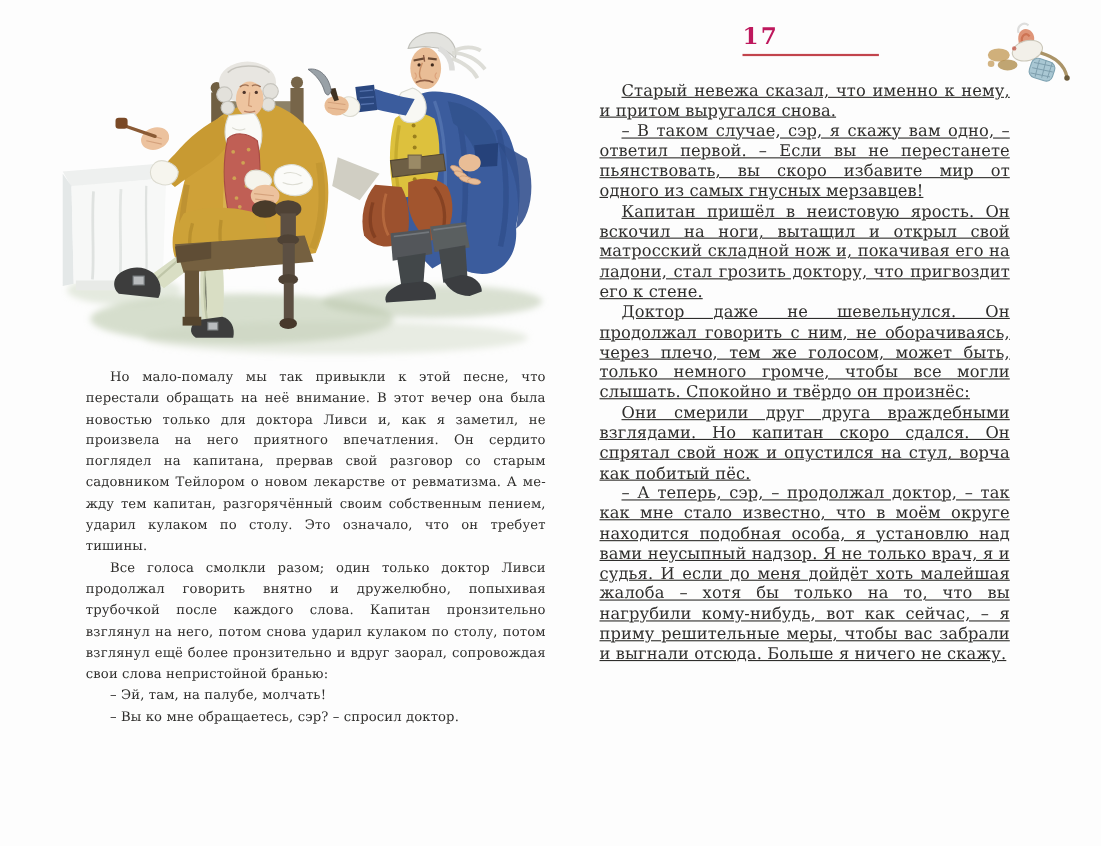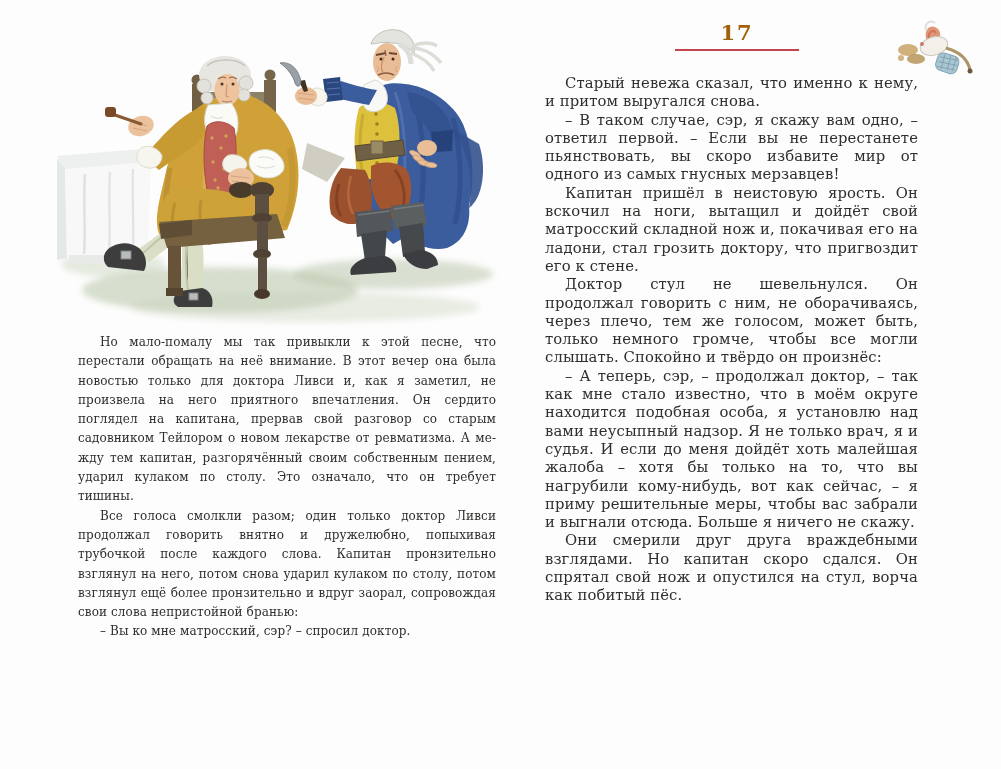--- a/index.html
+++ b/index.html
@@ -15,31 +15,31 @@
   .left-text{
     position:absolute;left:78px;top:333px;width:418px;
     font-size:12px;line-height:19.3px;color:#2f2e2c;
     text-align:justify;hyphens:manual;letter-spacing:.1px;
   }
   .left-text p{margin:0;text-indent:22px;}
 
   
   .page-number-block{
     position:absolute;left:675px;top:22px;width:124px;
-    text-align:center;color:#a16207;
+    color:#be185d;
     border-bottom:2px solid #c2444c;padding-bottom:6px;
   }
   .page-number-block .num{
     font-size:21px;font-weight:bold;letter-spacing:2px;line-height:1;
   }
   .vignette{position:absolute;left:888px;top:14px;width:92px;height:70px;}
   .right-text{
     position:absolute;left:545px;top:74px;width:373px;
     font-size:14.8px;line-height:18.3px;color:#2f2e2c;
-    text-align:justify;hyphens:manual;letter-spacing:.1px;
+    text-align:justify;hyphens:manual;letter-spacing:.1px;text-decoration:underline;
   }
   .right-text p{margin:0;text-indent:20px;}
 </style>
 </head>
 <body>
 
 <div class="spread">
 
   <svg class="illustration" viewBox="0 0 450 322" aria-hidden="true">
     <defs>
@@ -225,21 +225,22 @@
       <polygon points="336,198 368,194 372,217 340,221" fill="#5a5e61"></polygon>
       <path d="M344,219 L368,215 L370,245 L348,249 Z" fill="#45494c"></path>
       <path d="M348,246 C352,255 361,261 372,261 L383,257 C383,248 374,242 364,242 Z" fill="#3a3e41"></path>
       <path d="M303,207 l32,-4 M339,201 l30,-4" stroke="#7c8085" stroke-width="1.5" opacity="0.8"></path>
     </g>
   </svg>
 
   <div class="left-text" lang="ru">
       <p>Но мало-помалу мы так привыкли к этой песне, что перестали обращать на неё внимание. В этот вечер она была новостью только для доктора Лив­си и, как я заметил, не произвела на него прият­ного впечатления. Он сердито поглядел на капита­на, прервав свой разговор со старым садовником Тейлором о новом лекарстве от ревматизма. А ме­жду тем капитан, разгорячённый своим собствен­ным пением, ударил кулаком по столу. Это означа­ло, что он требует тишины.</p>
       <p>Все голоса смолкли разом; один только доктор Ливси продолжал говорить внятно и дружелюб­но, попыхивая трубочкой после каждого слова. Ка­питан пронзительно взглянул на него, потом сно­ва ударил кулаком по столу, потом взглянул ещё более пронзительно и вдруг заорал, сопровождая свои слова непристойной бранью:</p>
-      <p>– Вы ко мне матросский, сэр? – спросил доктор.</p>
+      <p>– Эй, там, на палубе, молчать!</p>
+      <p>– Вы ко мне обращаетесь, сэр? – спросил доктор.</p>
     </div>
 
   <div class="page-number-block">
     <div class="num">17</div>
   </div>
 
   <svg class="vignette" viewBox="0 0 92 70" aria-hidden="true">
     <g filter="url(#vsoft)">
       <defs>
           <filter id="vsoft" x="-20%" y="-20%" width="140%" height="140%">
@@ -259,19 +260,19 @@
       <g transform="rotate(18 58 50)">
         <rect x="48" y="40" width="22" height="18" rx="6" fill="#a9c7d3" stroke="#7fa3b2" stroke-width="1"></rect>
         <path d="M50,45 L68,43 M50,50 L69,48 M50,55 L68,53 M54,41 L55,57 M60,40 L61,56 M66,40 L66,55" stroke="#7293a2" stroke-width="0.8" opacity="0.8"></path>
       </g>
     </g>
   </svg>
 
   <div class="right-text" lang="ru">
       <p>Старый невежа сказал, что именно к нему, и притом выругался снова.</p>
       <p>– В таком случае, сэр, я скажу вам одно, – от­ветил первой. – Если вы не перестанете пьянство­вать, вы скоро избавите мир от одного из самых гнусных мерзавцев!</p>
-      <p>Капитан пришёл в неистовую ярость. Он вско­чил на ноги, вытащил и дойдёт свой матросский складной нож и, покачивая его на ладони, стал гро­зить доктору, что пригвоздит его к стене.</p>
-      <p>Доктор стул не шевельнулся. Он продолжал го­ворить с ним, не оборачиваясь, через плечо, тем же голосом, может быть, только немного громче, чтобы все могли слышать. Спокойно и твёрдо он произнёс:</p>
+      <p>Капитан пришёл в неистовую ярость. Он вско­чил на ноги, вытащил и открыл свой матросский складной нож и, покачивая его на ладони, стал гро­зить доктору, что пригвоздит его к стене.</p>
+      <p>Доктор даже не шевельнулся. Он продолжал го­ворить с ним, не оборачиваясь, через плечо, тем же голосом, может быть, только немного громче, чтобы все могли слышать. Спокойно и твёрдо он произнёс:</p>
+      <p>Они смерили друг друга враждебными взгляда­ми. Но капитан скоро сдался. Он спрятал свой нож и опустился на стул, ворча как побитый пёс.</p>
       <p>– А теперь, сэр, – продолжал доктор, – так как мне стало известно, что в моём округе находит­ся подобная особа, я установлю над вами неусып­ный надзор. Я не только врач, я и судья. И если до меня дойдёт хоть малейшая жалоба – хотя бы только на то, что вы нагрубили кому-нибудь, вот как сейчас, – я приму решительные меры, чтобы вас забрали и выгнали отсюда. Больше я ничего не скажу.</p>
-      <p>Они смерили друг друга враждебными взгляда­ми. Но капитан скоро сдался. Он спрятал свой нож и опустился на стул, ворча как побитый пёс.</p>
     </div>
 
 </div>
 
 </body></html>

